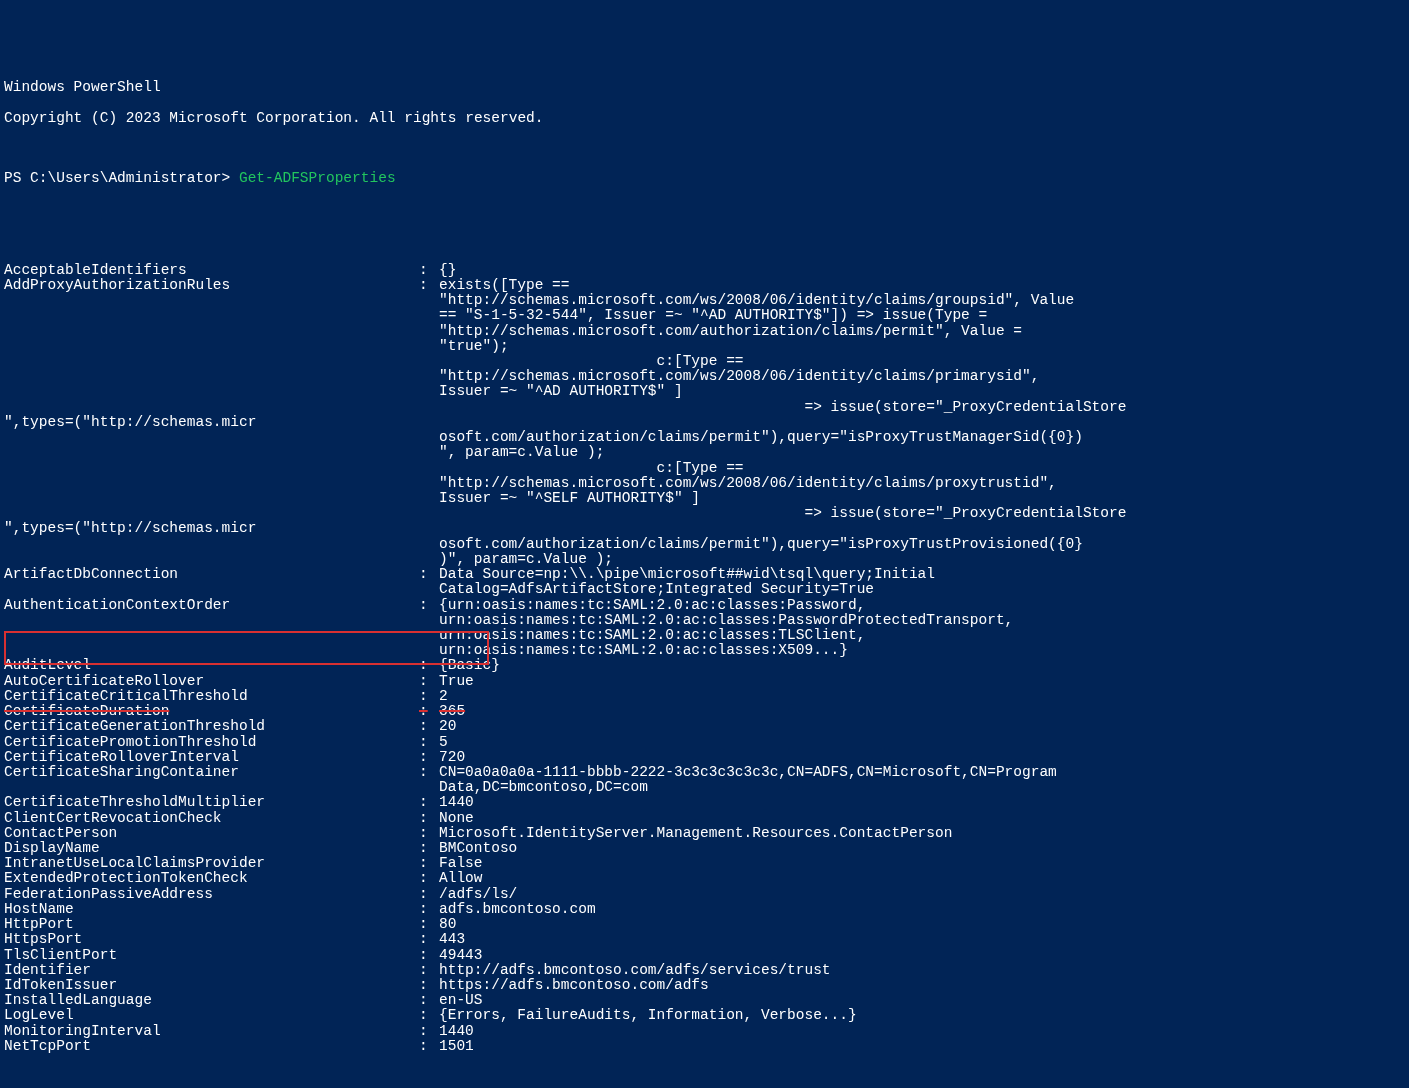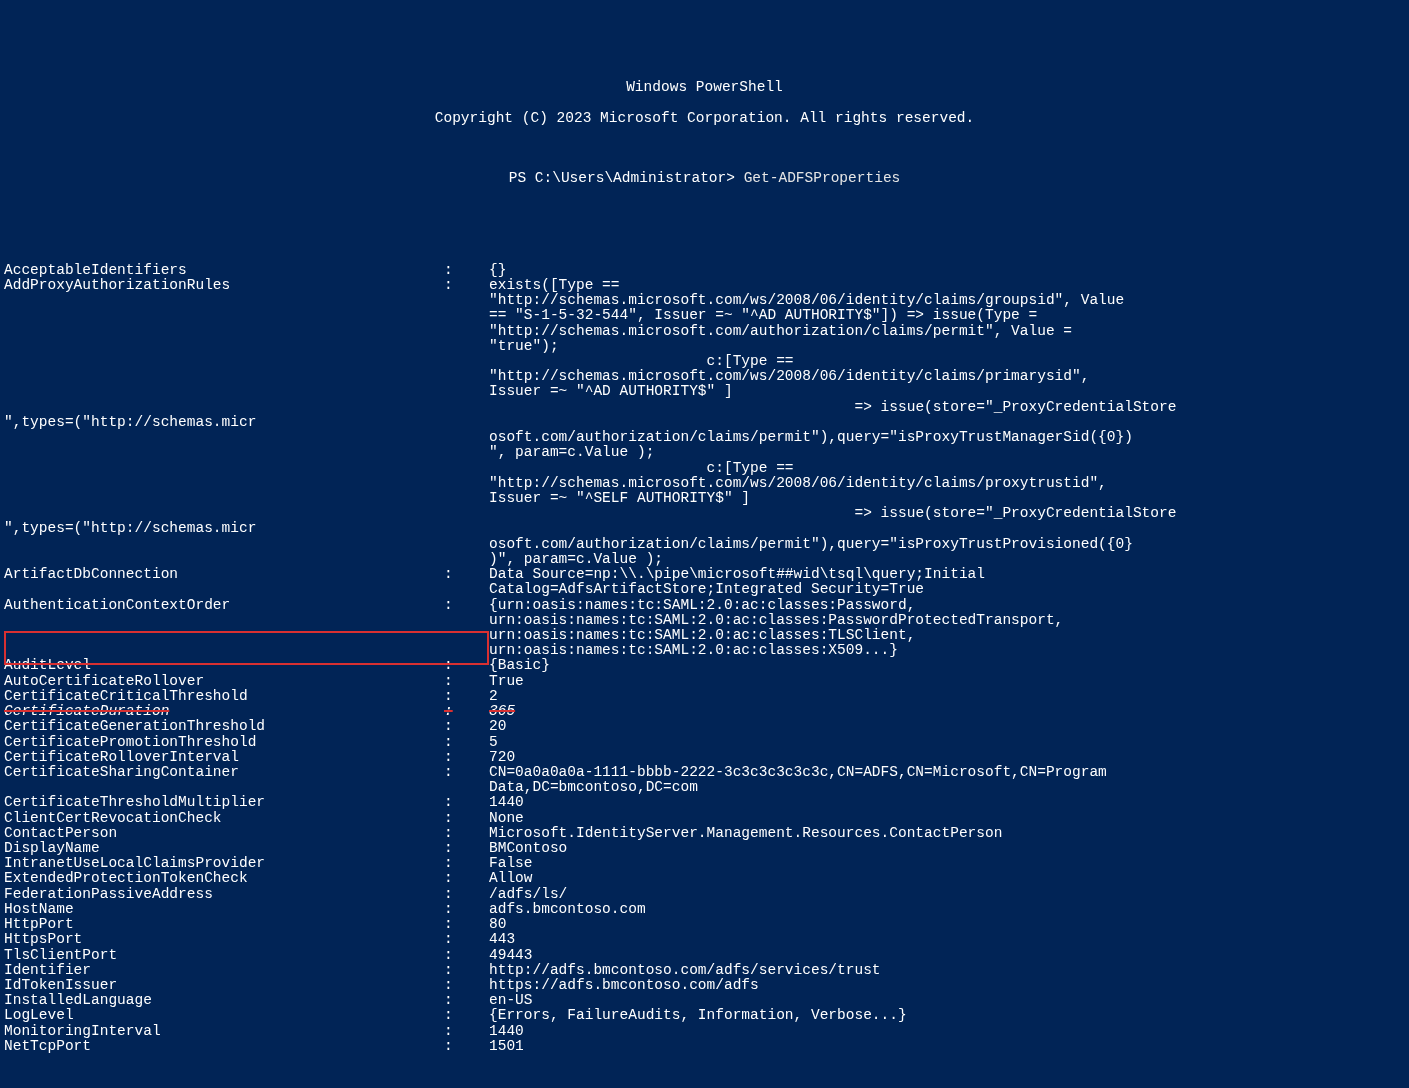--- a/index.html
+++ b/index.html
@@ -6,29 +6,29 @@
     body {
       background: #012456;
       color: #ffffff;
       font-family: Consolas, 'Courier New', monospace;
       font-size: 14.5px;
       line-height: 1.05;
       padding: 4px;
       white-space: pre;
       width: 1409px;
     }
-    .yellow { color: #e5e5e5; }
-    .strike { text-decoration: line-through; text-decoration-color: #d83031; text-decoration-thickness: 2px; font-style: italic; }
+    .yellow { color: #22c55e; }
+    .strike { text-decoration: line-through; text-decoration-color: #d83031; text-decoration-thickness: 2px; }
     .red-box {
       border: 2px solid #d83031;
       position: absolute;
       pointer-events: none;
     }
-    .line { display: block; text-align: center; }
-    .prop-row { display: flex; gap: 25px; }
+    .line { display: block; }
+    .prop-row { display: flex; }
     .prop-key { width: 415px; flex-shrink: 0; }
     .prop-colon { width: 20px; flex-shrink: 0; }
     .prop-val { flex: 1; white-space: pre-wrap; }
     .container { position: relative; }
   </style>
 </head>
 <body>
 <div class="container">
 
 

